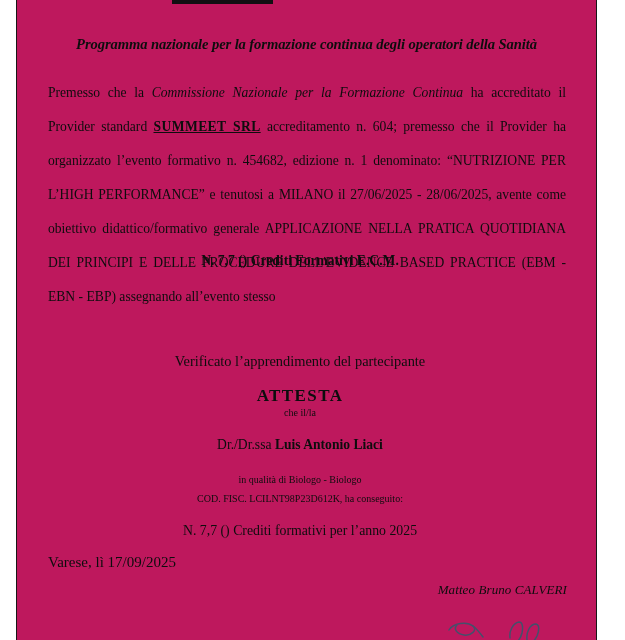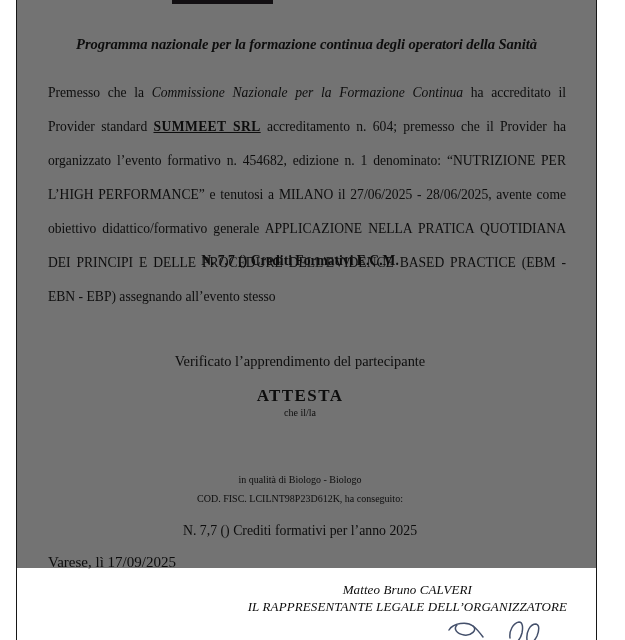--- a/index.html
+++ b/index.html
@@ -26,22 +26,22 @@
     background: #171717;
   }
   .page-border-left  { left: 16px; }
   .page-border-right { left: 596px; }
 
   .page {
     position: absolute;
     left: 17px;
     top: 0;
     width: 579px;
-    height: 568px;
-    background: #737373;
+    height: 640px;
+    background: #be185d;
   }
 
   
   .top-band {
     position: absolute;
     left: 155px;
     top: -4px;
     width: 101px;
     height: 8px;
     background: #120f12;
@@ -178,33 +178,35 @@
 
   <div class="center-block credits-1">N. 7,7 () Crediti Formativi E.C.M.</div>
 
 
   <div class="center-block attesta">ATTESTA</div>
 
   <div class="center-block verified">Verificato l’apprendimento del partecipante</div>
 
   <div class="center-block che-illa">che il/la</div>
 
+  <div class="center-block participant">
+    <span>Dr./Dr.ssa </span><span class="pname">Luis Antonio Liaci</span>
+  </div>
 
   <div class="center-block qualifica">
     <div>in qualità di Biologo - Biologo</div>
     <div>COD. FISC. LCILNT98P23D612K, ha conseguito:</div>
   </div>
 
   <div class="center-block credits-2">N. 7,7 () Crediti formativi per l’anno 2025</div>
 
   <div class="place-date">Varese, lì 17/09/2025</div>
 
   <div class="signature-block">
     <div class="signer-name">Matteo Bruno CALVERI</div>
-    <div class="signer-role">IL RAPPRESENTANTE LEGALE DELL’ORGANIZZATORE</div>
   </div>
 
   <div class="ink-signature">
     <svg width="150" height="30" viewBox="0 0 150 30" xmlns="http://www.w3.org/2000/svg">
       <g fill="none" stroke="#44506b" stroke-width="1.5" stroke-linecap="round">
         <path d="M2 14 C 6 7, 20 5, 26 10 C 31 14, 24 20, 17 19 C 10 18, 6 13, 10 9"></path>
         <path d="M26 10 C 30 13, 33 17, 36 21"></path>
         <path d="M63 22 C 62 15, 66 7, 72 6 C 76 6, 76 12, 75 17 C 74 21, 72 24, 70 26"></path>
         <path d="M80 24 C 79 16, 83 8, 89 8 C 93 9, 92 15, 90 20 C 88 24, 85 27, 83 28"></path>
       </g>

